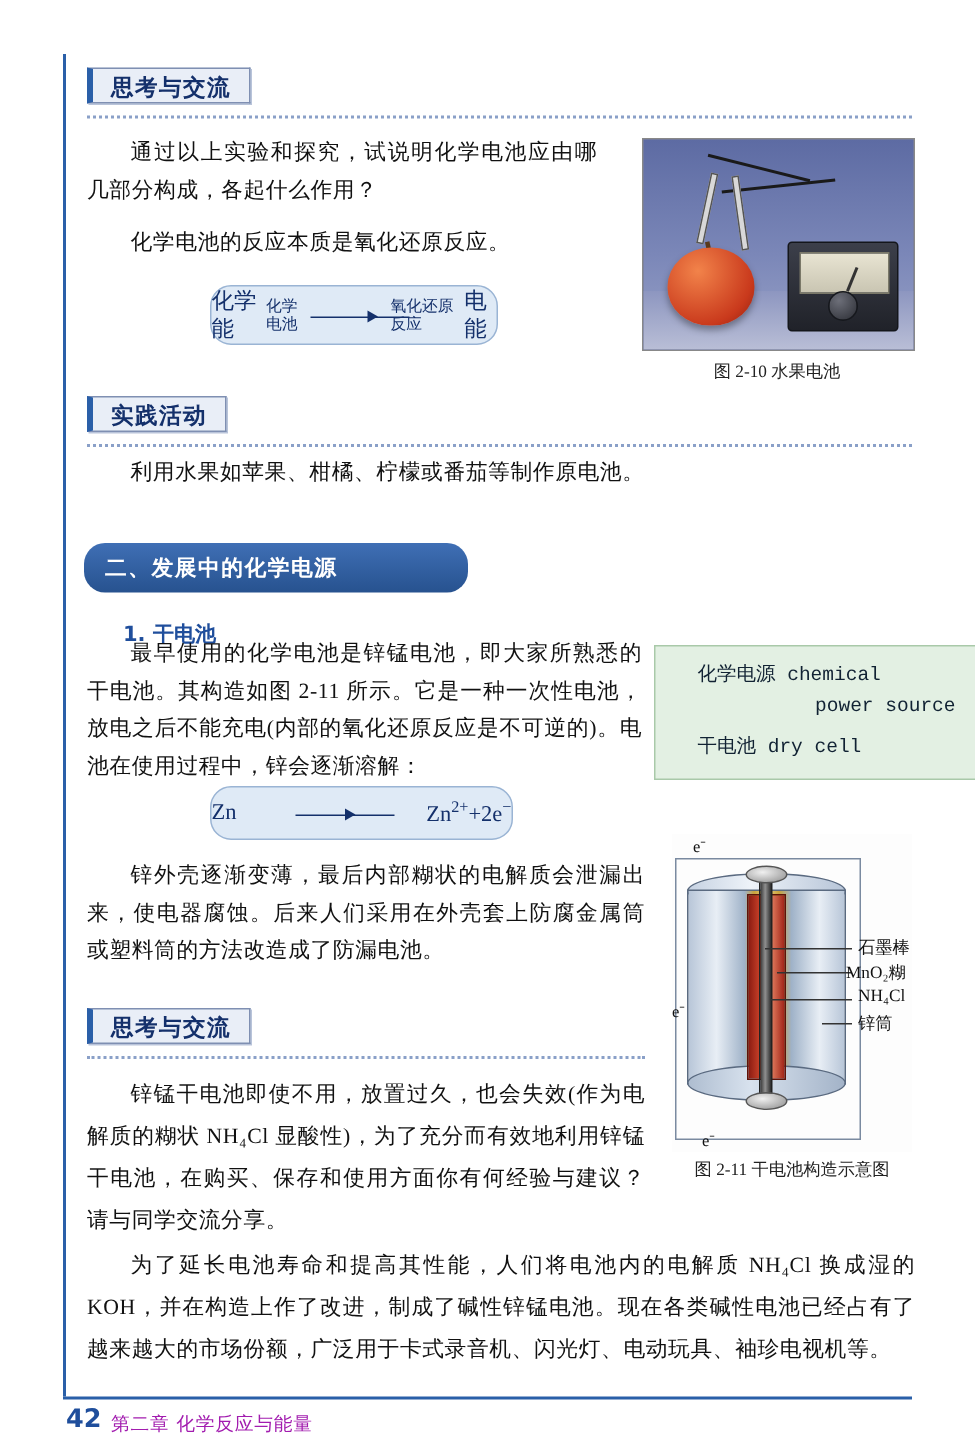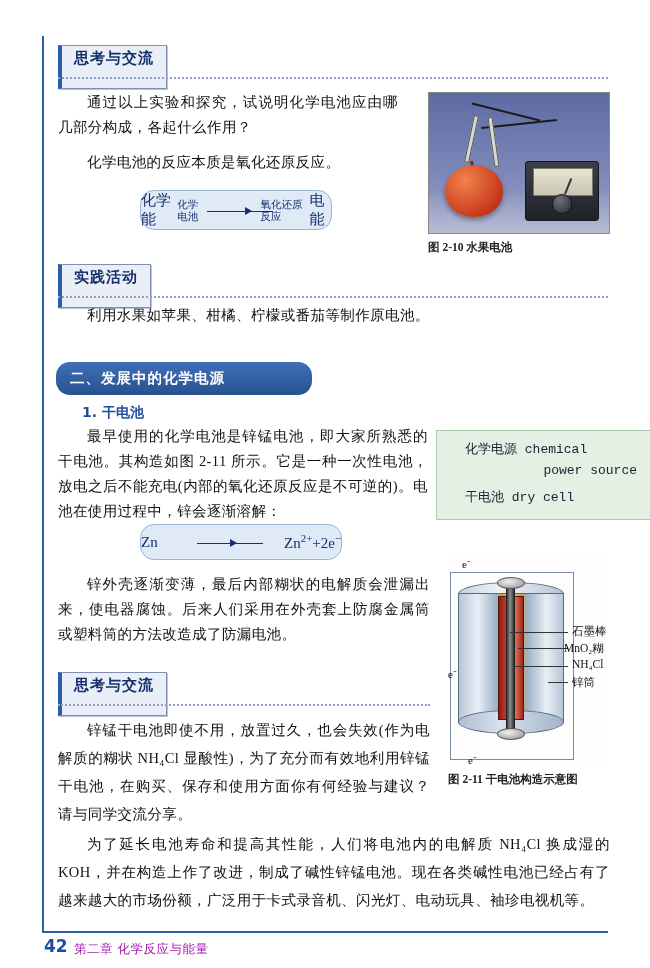--- a/index.html
+++ b/index.html
@@ -31,21 +31,21 @@
     background: #2a5fa8;
   }
 
   
   .badge {
     position: absolute;
     display: inline-block;
     background: #e9eef7;
     border: 1px solid #7f8fb2;
     border-left: 4px solid #2a5fa8;
-    padding: 3px 12px 20px 12px;
+    padding: 3px 12px 0 12px;
     font-family: "DejaVu Sans", sans-serif;
     font-weight: bold;
     font-size: 15px;
     color: #14306b;
     letter-spacing: 1px;
     box-shadow: 1px 1px 0 #b9c4da;
   }
   .dotline {
     position: absolute;
     border-top: 2px dotted #8aa0c8;
@@ -142,23 +142,22 @@
     font-family: Liberation Mono, monospace;
   }
   .glossary .ln { display: block; }
   .glossary .right { text-align: right; }
 
   
   .figcap {
     position: absolute;
     font-size: 11.5px;
     color: #222;
-    text-align: left;
+    text-align: center;
     font-family: "Liberation Serif", serif;
-    font-weight: bold;
   }
 
   
   .photo {
     position: absolute;
     border: 1px solid #888;
     overflow: hidden;
     background: #6c77a8;
   }
   .photo .sky {
@@ -371,21 +370,21 @@
 
   <div class="badge" style="left:58px; top:264px;">实践活动</div>
   <div class="dotline" style="left:58px; top:296px; width:550px;"></div>
 
   <p class="body indent" style="left:58px; top:303px; width:500px;">利用水果如苹果、柑橘、柠檬或番茄等制作原电池。</p>
 
   <div class="chapter-bar" style="left:56px; top:362px; width:228px; height:22px;border-radius:14px;">
     <span>二、发展中的化学电源</span>
   </div>
 
-  <div class="subhead" style="left:82px; top:404px;">1. 干电池</div>
+  <div class="subhead" style="left:82px; top:414px;">1. 干电池</div>
 
   <p class="body indent" style="left:58px; top:424px; width:370px;">最早使用的化学电池是锌锰电池，即大家所熟悉的干电池。其构造如图 2-11 所示。它是一种一次性电池，放电之后不能充电(内部的氧化还原反应是不可逆的)。电池在使用过程中，锌会逐渐溶解：</p>
 
   <div class="glossary" style="left:436px; top:430px; width:172px; height:72px;">
     <span class="ln">化学电源 chemical</span>
     <span class="ln right">power source</span>
     <span class="ln" style="margin-top:6px;">干电池 dry cell</span>
   </div>
 
   <div class="formula-box" style="left:140px; top:524px; width:200px; height:34px; font-size:15px;">

